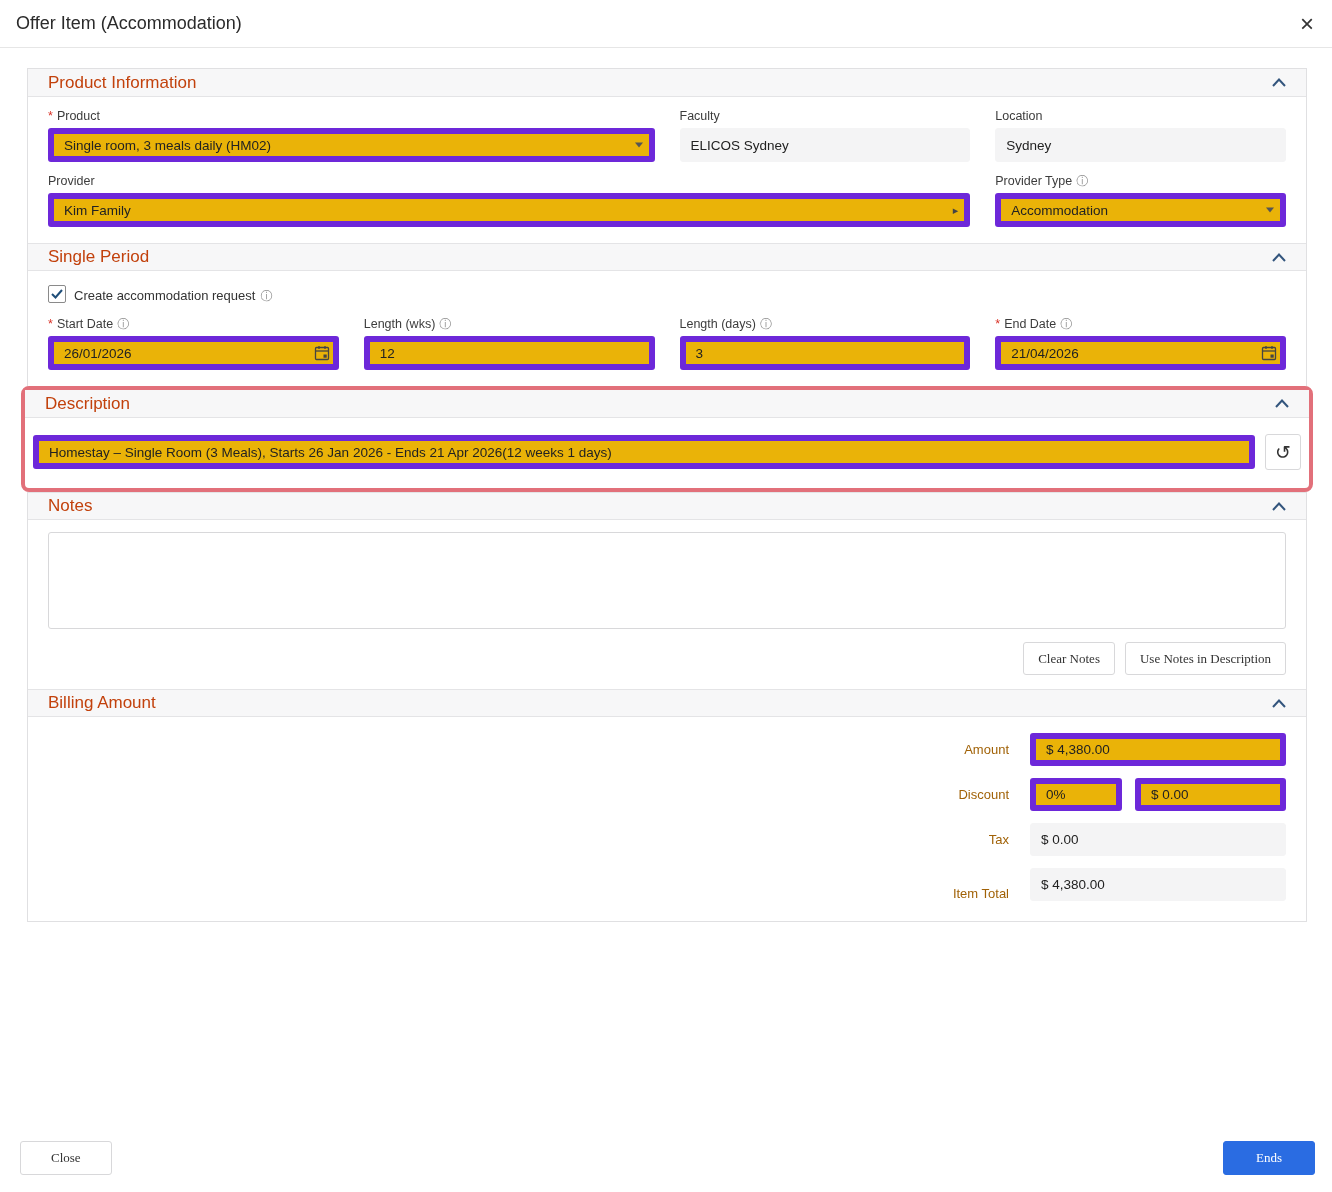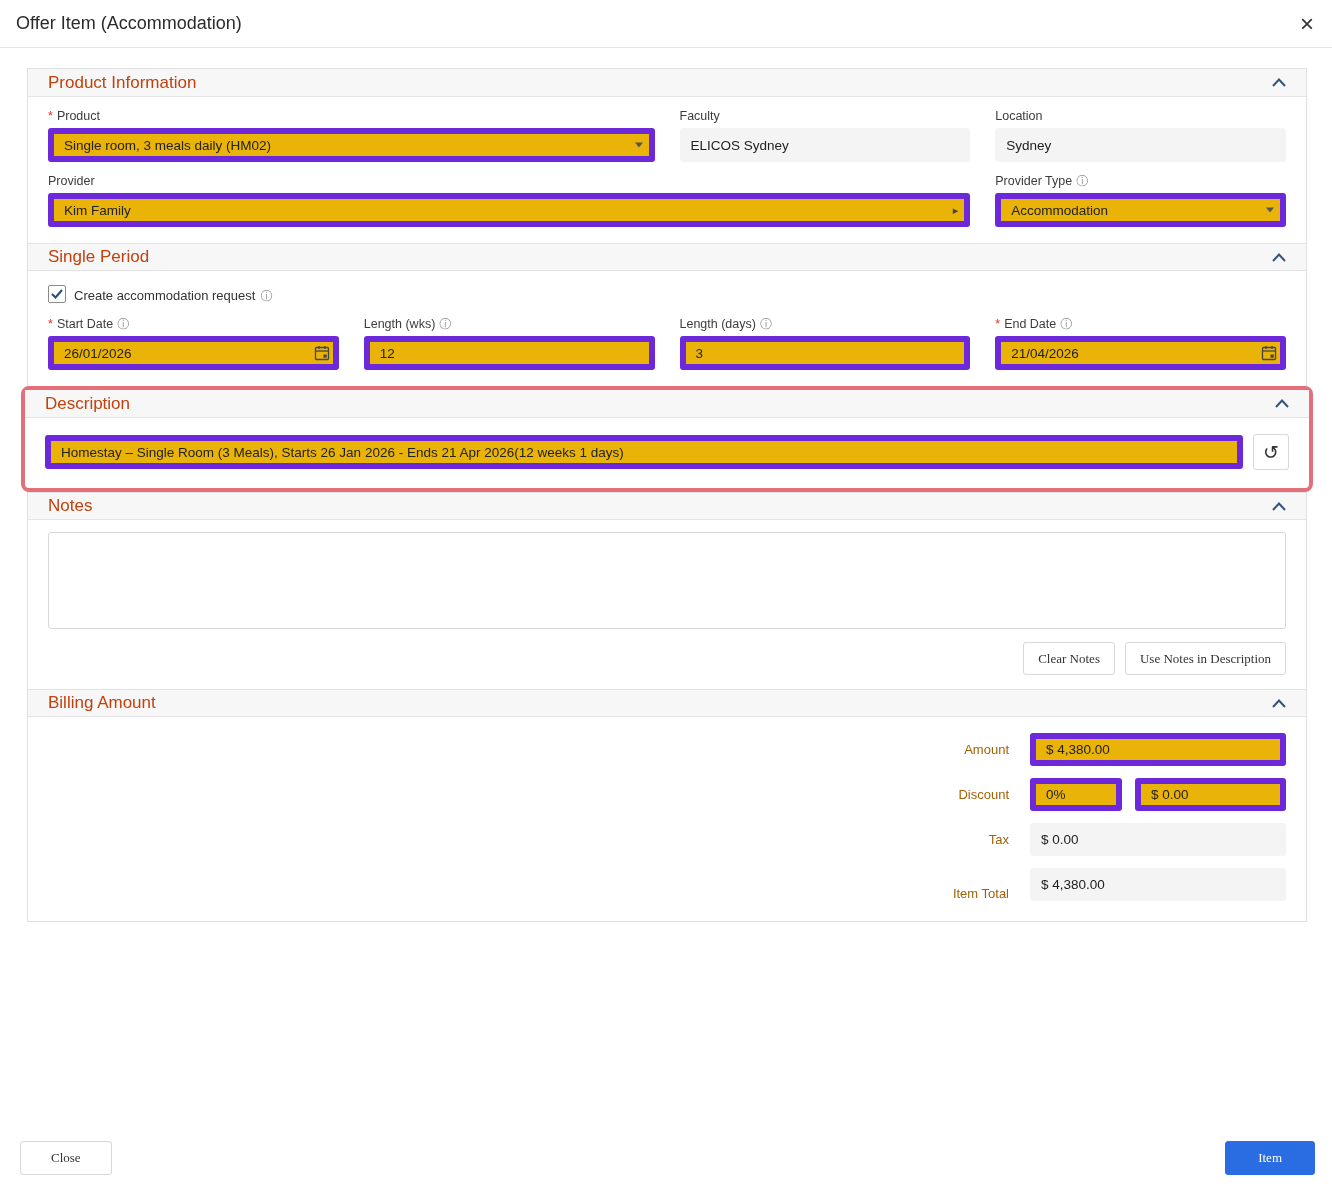--- a/index.html
+++ b/index.html
@@ -36,21 +36,21 @@
   .cal { position:absolute; right:9px; top:50%; transform:translateY(-50%); cursor:pointer; display:block; }
 
   
   .chk-row { display:flex; align-items:flex-end; gap:8px; padding:14px 20px 2px; }
   .checkbox { width:18px; height:18px; border:1px solid #8a8a8a; border-radius:2px; background:#fff; display:flex; align-items:center; justify-content:center; cursor:pointer; flex:0 0 auto; }
   .chk-label { font-size:13px; color:#333; display:flex; align-items:center; gap:5px; }
 
   
   .highlight { border:4px solid #e2707a; border-radius:8px; margin:0 -7px; background:#fff; }
   .highlight .sec-head { border-top:none; }
-  .desc-row { display:flex; align-items:center; gap:10px; padding:16px 20px 18px; }
+  .desc-row { display:flex; align-items:center; gap:10px; padding:16px 8px 18px; }
   .desc-row .input-wrap { flex:1; }
   .icon-btn { width:36px; height:36px; border:1px solid #d8d8da; border-radius:3px; background:#fff; display:flex; align-items:center; justify-content:center; font-size:19px; color:#333; cursor:pointer; flex:0 0 auto; }
 
   
   .notes-body { padding:12px 20px 14px; }
   .notes-area { width:100%; height:97px; border:1px solid #d8d8da; border-radius:3px; resize:none; font-family:"Liberation Sans",sans-serif; font-size:13.5px; padding:8px 10px; outline:none; }
   .notes-btns { display:flex; justify-content:flex-end; gap:10px; margin-top:10px; }
   .btn { height:33px; border-radius:3px; font-family:Liberation Serif, serif; font-size:13px; cursor:pointer;text-align:center; }
   .btn-plain { background:#fff; border:1px solid #d8d8da; color:#333; padding:0 14px; }
 
@@ -267,14 +267,14 @@
     <div class="b-row">
       <span class="b-label">Item Total</span>
       <input class="txt b-input readonly" readonly="" value="$ 4,380.00" style="">
     </div>
   </div>
 
 </div>
 
 <div class="footer">
   <button class="btn btn-close">Close</button>
-  <button class="btn btn-save">Item</button>
+  <button class="btn btn-save">Ends</button>
 </div>
 
 </body></html>

